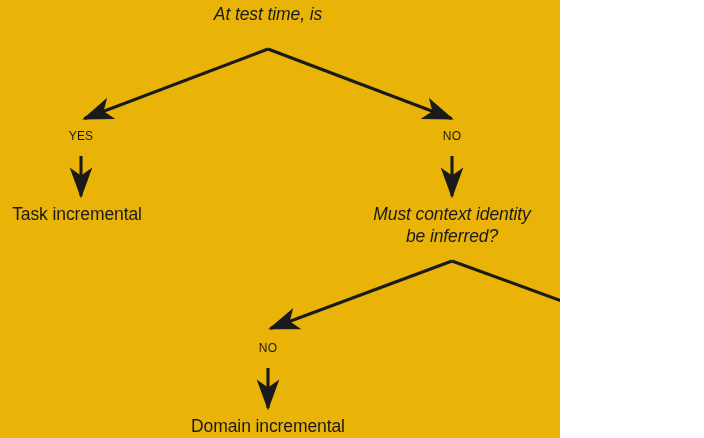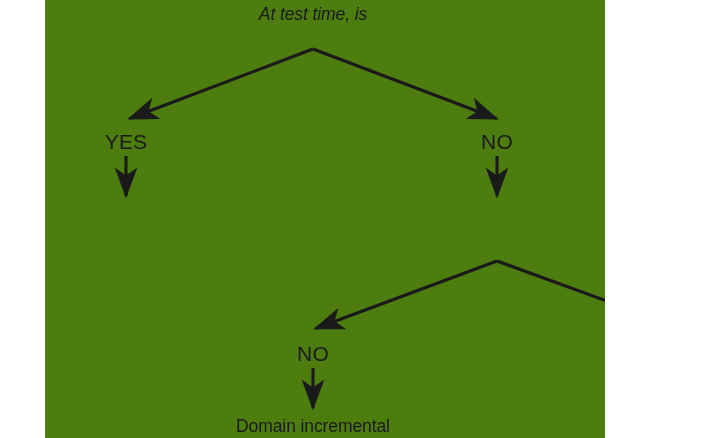--- a/index.html
+++ b/index.html
@@ -9,23 +9,22 @@
     background: #ffffff;
   }
   body {
     font-family: "Liberation Sans", sans-serif;
     -webkit-font-smoothing: antialiased;
   }
   #diagram-root {
     position: relative;
     width: 560px;
     height: 438px;
-    background: #4d7c0f;
+    background: #eab308;
     overflow: hidden;
-    margin-left: 45px;
   }
   #edges-layer {
     position: absolute;
     left: 0;
     top: 0;
     width: 704px;
     height: 438px;
   }
   .node {
     position: absolute;
@@ -36,21 +35,21 @@
   .question {
     font-style: italic;
     font-size: 17.5px;
     text-align: center;
     letter-spacing: -0.1px;
   }
   .question .qline {
     display: block;
   }
   .branch-label {
-    font-size: 21px;
+    font-size: 12px;
     text-align: center;
     letter-spacing: 0.2px;
   }
   .outcome {
     font-size: 17.5px;
     text-align: center;
     letter-spacing: -0.1px;
   }
   
   .center-x {
@@ -87,21 +86,26 @@
   </svg>
 
   <div class="node question center-x" style="left:268px; top:3px;">
     <span class="qline">At test time, is</span>
   </div>
 
   <div class="node branch-label center-x" style="left:81px; top:129px;">YES</div>
 
   <div class="node branch-label center-x" style="left:452px; top:129px;">NO</div>
 
+  <div class="node outcome center-x" style="left:77px; top:203px;">Task incremental</div>
 
+  <div class="node question center-x" style="left:452px; top:203px;">
+    <span class="qline">Must context identity</span>
+    <span class="qline">be inferred?</span>
+  </div>
 
   <div class="node branch-label center-x" style="left:268px; top:341px;">NO</div>
 
   <div class="node branch-label center-x" style="left:640px; top:341px;">YES</div>
 
   <div class="node outcome center-x" style="left:268px; top:415px;">Domain incremental</div>
 
 
 </div>
 

